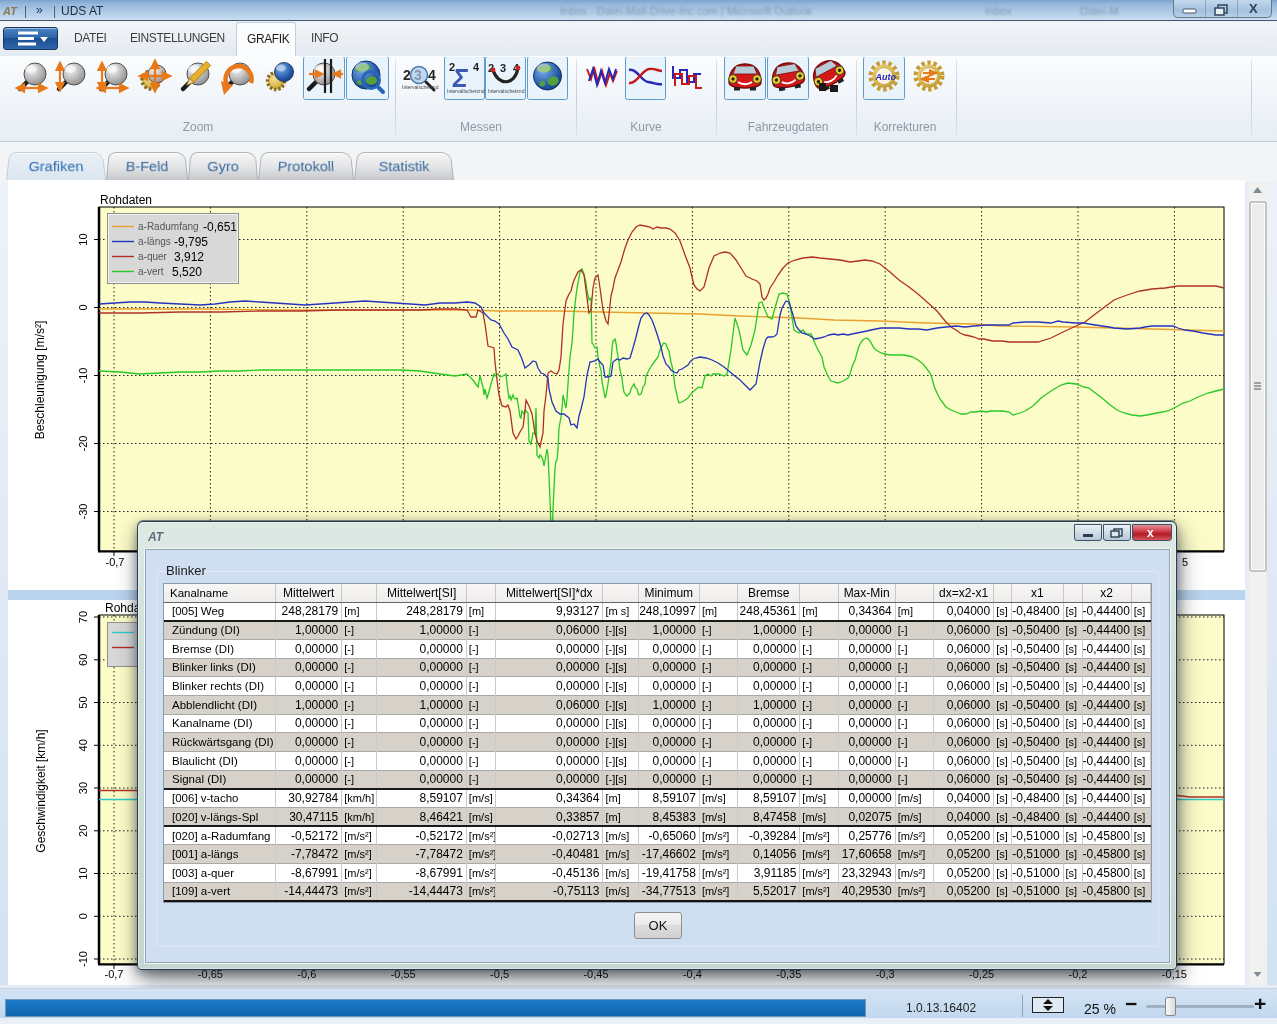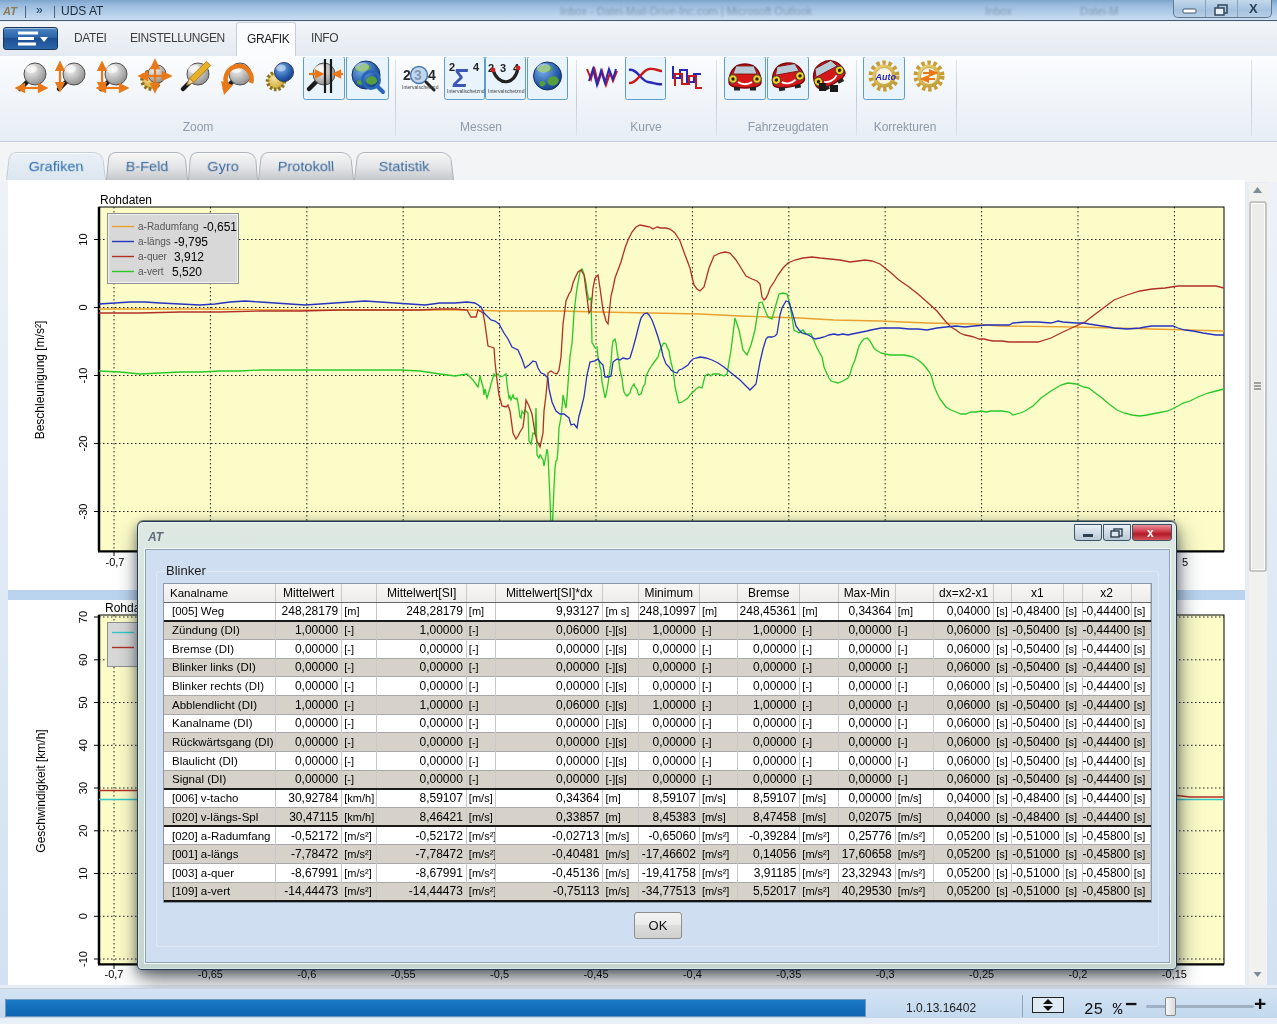--- a/index.html
+++ b/index.html
@@ -49,21 +49,21 @@
 #panel1 { left:8px; top:180px; width:1237px; height:410px; background:#fff; }
 #panel2 { left:8px; top:600px; width:1237px; height:385px; background:#fff; }
 #vscroll { left:1249px; top:183px; width:18px; height:802px; background:#f1f1ef; }
 
 
 #statusbar { left:0; top:988px; width:1277px; height:30px; background:linear-gradient(#d3e3f4,#c2d8ee); border-top:1px solid #c9d2da; }
 #progress { position:absolute; left:5px; top:10px; width:861px; height:18px; background:linear-gradient(#1a7ac6,#0f64b0); border:1px solid #7196b8; }
 #version { position:absolute; left:873px; top:12px; font-size:12px; color:#222;margin-left:33px; }
 #sbsep { position:absolute; left:1022px; top:6px; width:1px; height:22px; background:#8fa5bd; }
 #spinner { position:absolute; left:1032px; top:8px; width:32px; height:16px; border:1px solid #222; background:#dfeaf5; }
-#zoompct { position:absolute; left:1084px; top:12px; font-size:16px; color:#111;font-family:Liberation Mono, monospace; }
+#zoompct { position:absolute; left:1084px; top:12px; font-size:14px; color:#111; }
 #minus { position:absolute; left:1125px; top:3px; font-size:21px; font-weight:bold; color:#111; }
 #plus { position:absolute; left:1254px; top:3px; font-size:21px; font-weight:bold; color:#111; }
 #slidertrack { position:absolute; left:1146px; top:16px; width:108px; height:3px; background:#9fb0c2; border-radius:2px; }
 #sliderthumb { position:absolute; left:1165px; top:8px; width:11px; height:19px; background:linear-gradient(90deg,#f8f8f8,#d8dadc); border:1px solid #888; border-radius:2px; }
 
 
 #dialog { left:137px; top:521px; width:1040px; height:449px; border-radius:6px 6px 4px 4px;
   background:linear-gradient(#dee9e4,#cfdfd8 30%,#c5d6d1 100%);
   border:1px solid #253d52; box-shadow:0 -1px 0 rgba(25,40,55,.5), 2px 10px 22px rgba(20,30,40,.55), 0 3px 10px rgba(20,30,40,.4), 0 0 0 1px rgba(255,255,255,.35) inset; }
 #dlg-title { position:absolute; left:10px; top:8px; font-size:12px; color:#5e6e7c; font-style:italic; font-weight:bold; }

